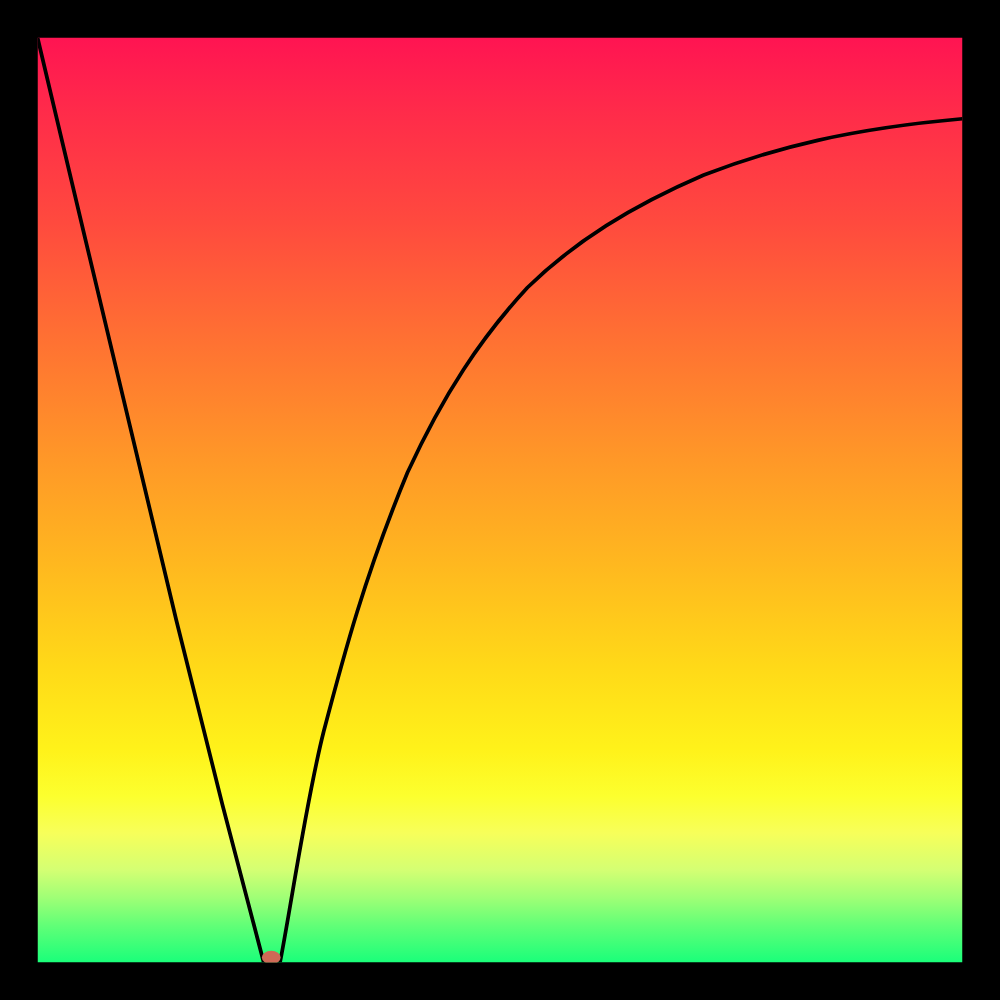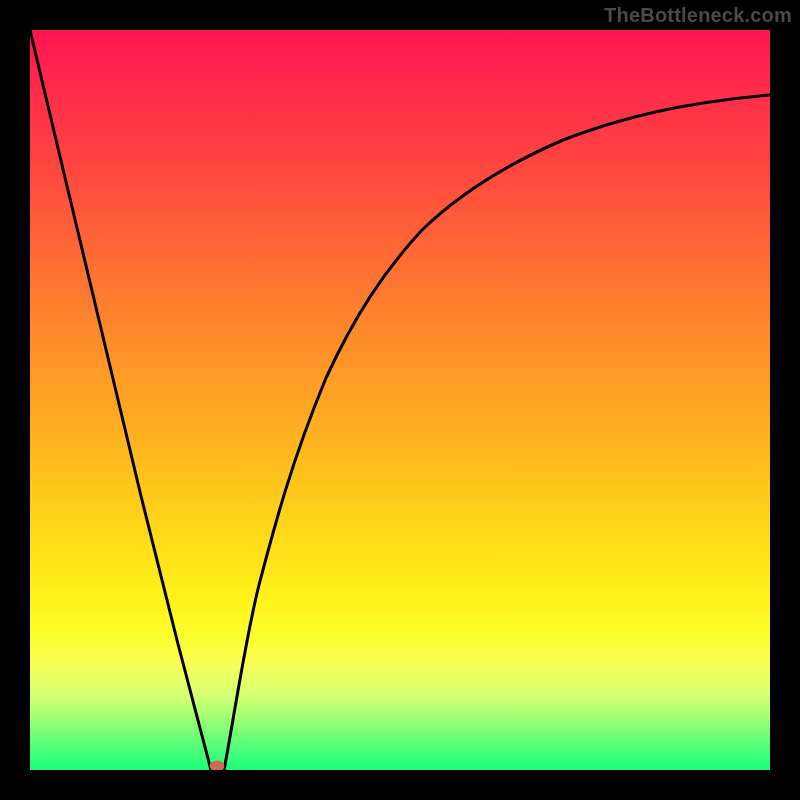--- a/index.html
+++ b/index.html
@@ -75,21 +75,20 @@
     border-radius: 50%;
     transform: translate(-50%, -50%);
     z-index: 3;
   }
 </style>
 </head>
 <body>
 
 <div class="frame">
 
-  <div class="watermark">TheBottleneck.com</div>
 
   <div class="plot-area">
     <div class="gradient-bg"></div>
 
     <svg class="curve" viewBox="0 0 740 740" preserveAspectRatio="none">
 
       <path d="M 0 0
                L 37 156
                L 74 311
                L 111 466

